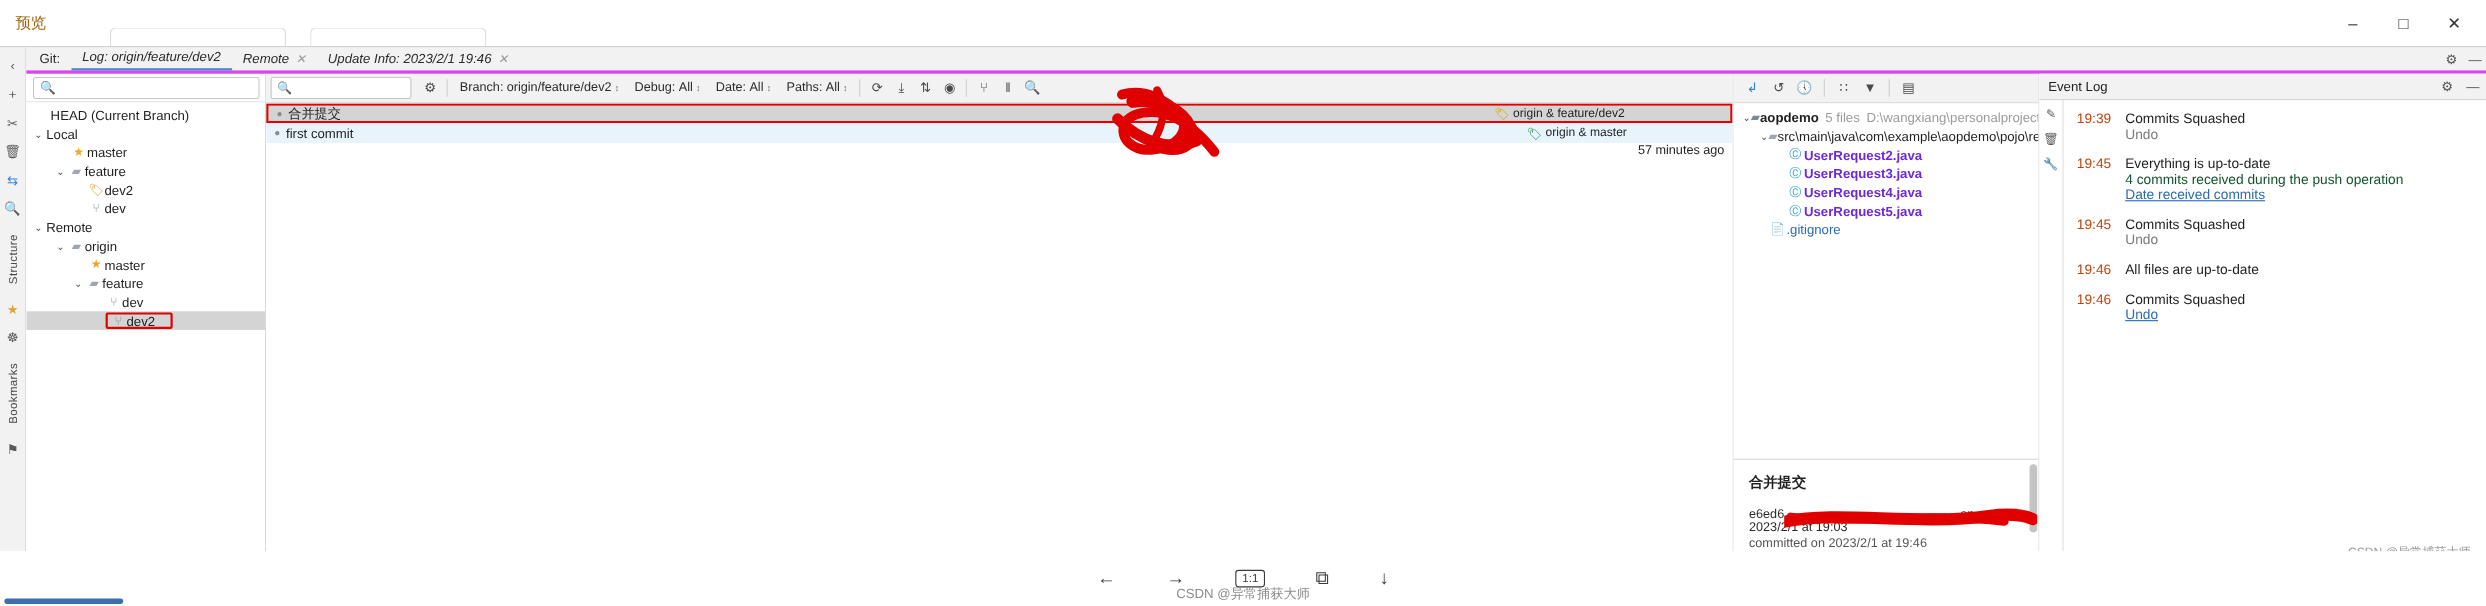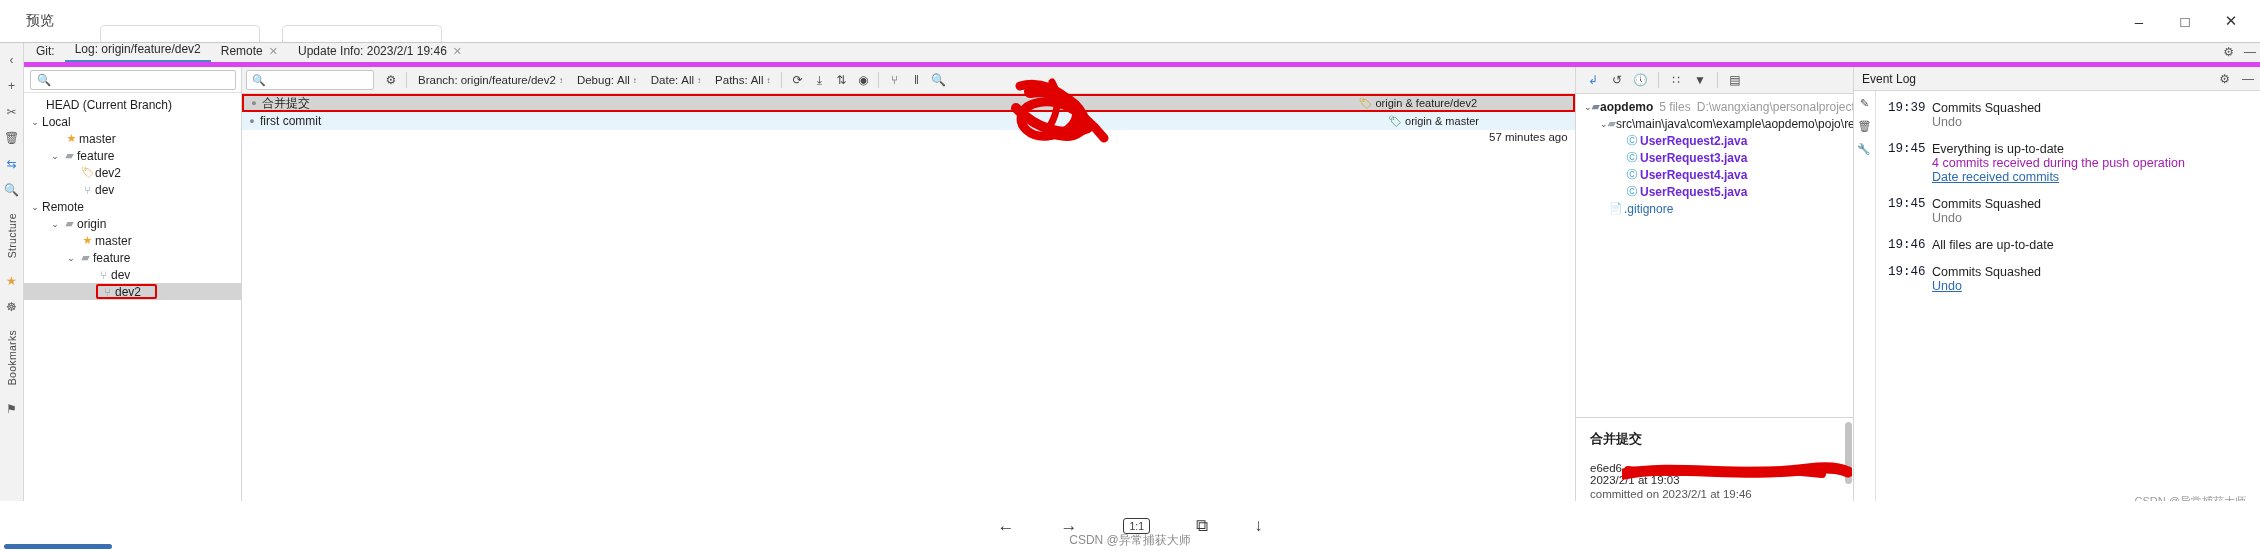--- a/index.html
+++ b/index.html
@@ -10,21 +10,21 @@
     font-size:12.5px;
     color:#1f1f1f;
     overflow:hidden;
     position:relative;
   }
   
   .preview-bar{
     height:42px; width:100%; background:#ffffff;
     display:flex; align-items:center; position:relative;
   }
-  .preview-title{ margin-left:26px; font-size:14px; color:#404040; }
+  .preview-title{ margin-left:14px; font-size:14px; color:#a16207; }
   .win-controls{ position:absolute; right:6px; top:0; height:42px; display:flex; align-items:center; gap:0; }
   .win-btn{ width:46px; height:34px; display:flex; align-items:center; justify-content:center;
             font-size:15px; color:#333; }
   .ghost-tabs{ position:absolute; left:100px; bottom:-1px; display:flex; gap:22px; }
   .ghost-tab{ width:160px; height:18px; border:1px solid #dcdcdc; border-bottom:none;
               border-radius:5px 5px 0 0; background:#fff; }
 
   
   .ide{
     position:absolute; top:42px; left:0; width:2260px; height:509px;
@@ -42,28 +42,28 @@
   .rail-label{
     writing-mode:vertical-rl; transform:rotate(180deg);
     font-size:10.5px; color:#4a4a4a; margin:10px 0; letter-spacing:.3px; white-space:nowrap;
   }
   .rail-ico{ width:18px; height:20px; display:flex; align-items:center; justify-content:center;
              font-size:12px; color:#5a5a5a; margin:3px 0; }
 
   
   .git-window{ flex:1; display:flex; flex-direction:column; min-width:0; }
   .tabrow{
-    height:24px; background:#f2f2f2; border-bottom:5px solid #d946ef;
+    height:24px; background:#f2f2f2; border-bottom:3px solid #d946ef;
     display:flex; align-items:flex-end; padding-left:12px; position:relative;
   }
   .tabrow .gitlbl{ font-size:12px; color:#2b2b2b; padding:0 10px 4px 0; }
   .tab{
     display:flex; align-items:center; gap:6px;
     padding:0 10px 4px 10px; font-size:12px; color:#2b2b2b; height:100%;
-    align-items:flex-end; white-space:nowrap;
+    align-items:flex-end; white-space:nowrap;font-style:italic;
   }
   .tab.active{ border-bottom:2px solid #4a86c8; font-weight:400; }
   .tab .x{ color:#9a9a9a; font-size:11px; }
   .tabrow-right{ position:absolute; right:4px; bottom:3px; display:flex; gap:10px; align-items:center; }
   .tb-ico{ font-size:12px; color:#555; }
 
   .git-content{ flex:1; display:flex; min-height:0; background:#fff; }
 
   
   .branch-panel{ width:218px; border-right:1px solid #d6d6d6; display:flex; flex-direction:column;
@@ -135,24 +135,24 @@
   .el-header{ height:24px; background:#f2f2f2; border-bottom:1px solid #d6d6d6;
               display:flex; align-items:center; padding-left:8px; font-size:12px; position:relative; }
   .el-header .right{ position:absolute; right:6px; display:flex; gap:12px; color:#555; font-size:12px; }
   .el-body{ flex:1; display:flex; min-height:0; }
   .el-rail{ width:22px; border-right:1px solid #e0e0e0; display:flex; flex-direction:column;
             align-items:center; padding-top:6px; gap:10px; }
   .el-rail span{ font-size:11px; color:#555; }
   .el-entries{ flex:1; padding:10px 0 0 12px; font-size:12.5px; }
   .el-entry{ margin-bottom:13px; }
   .el-row{ display:flex; gap:10px; }
-  .el-time{ color:#0f172a; width:34px;font-family:Liberation Mono, monospace; }
+  .el-time{ color:#c2410c; width:34px; }
   .el-msg{ color:#1f1f1f; }
   .el-sub{ margin-left:44px; color:#7a7a7a; }
-  .el-sub.dark{ color:#a21caf; }
+  .el-sub.dark{ color:#14532d; }
   .el-link{ margin-left:44px; color:#2b6cb0; text-decoration:underline; cursor:pointer; }
 
   
   .toolbar-bottom{
     height:20px; background:#f2f2f2; border-top:1px solid #d6d6d6;
     display:flex; align-items:center; padding-left:16px; gap:0; position:relative;
   }
   .tbtn{ display:flex; align-items:center; gap:4px; font-size:11.5px; color:#2b2b2b;
          padding:0 9px; height:20px; white-space:nowrap; }
   .tbtn.active{ background:#dcdcdc; }

